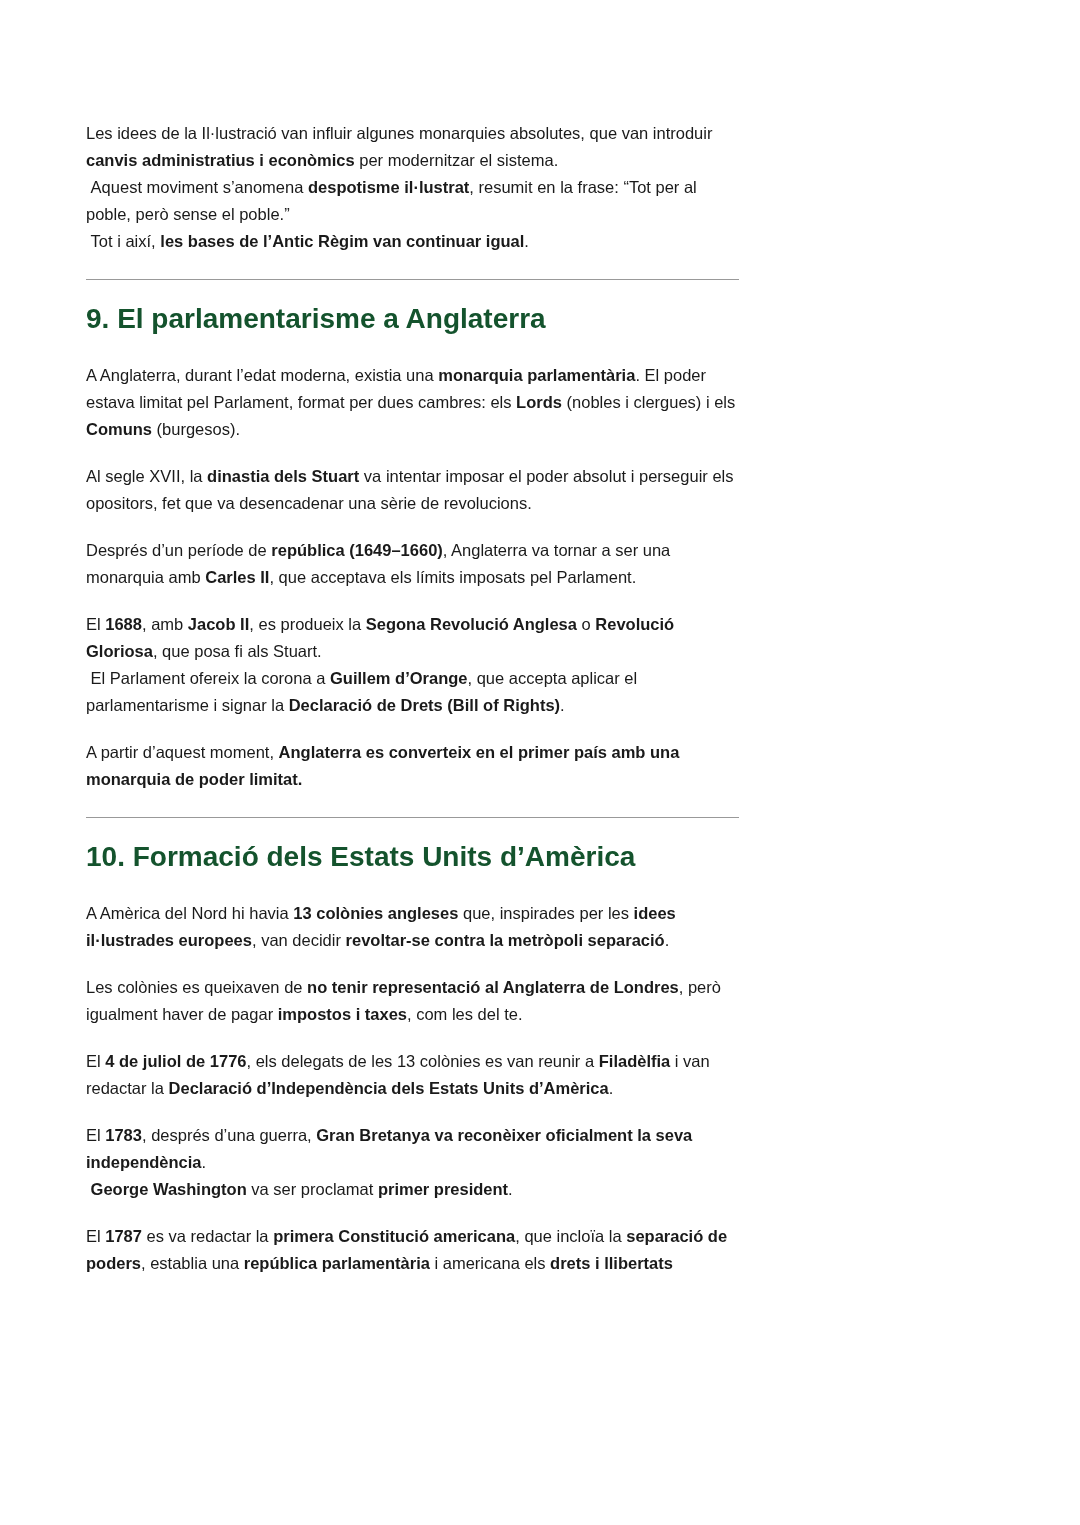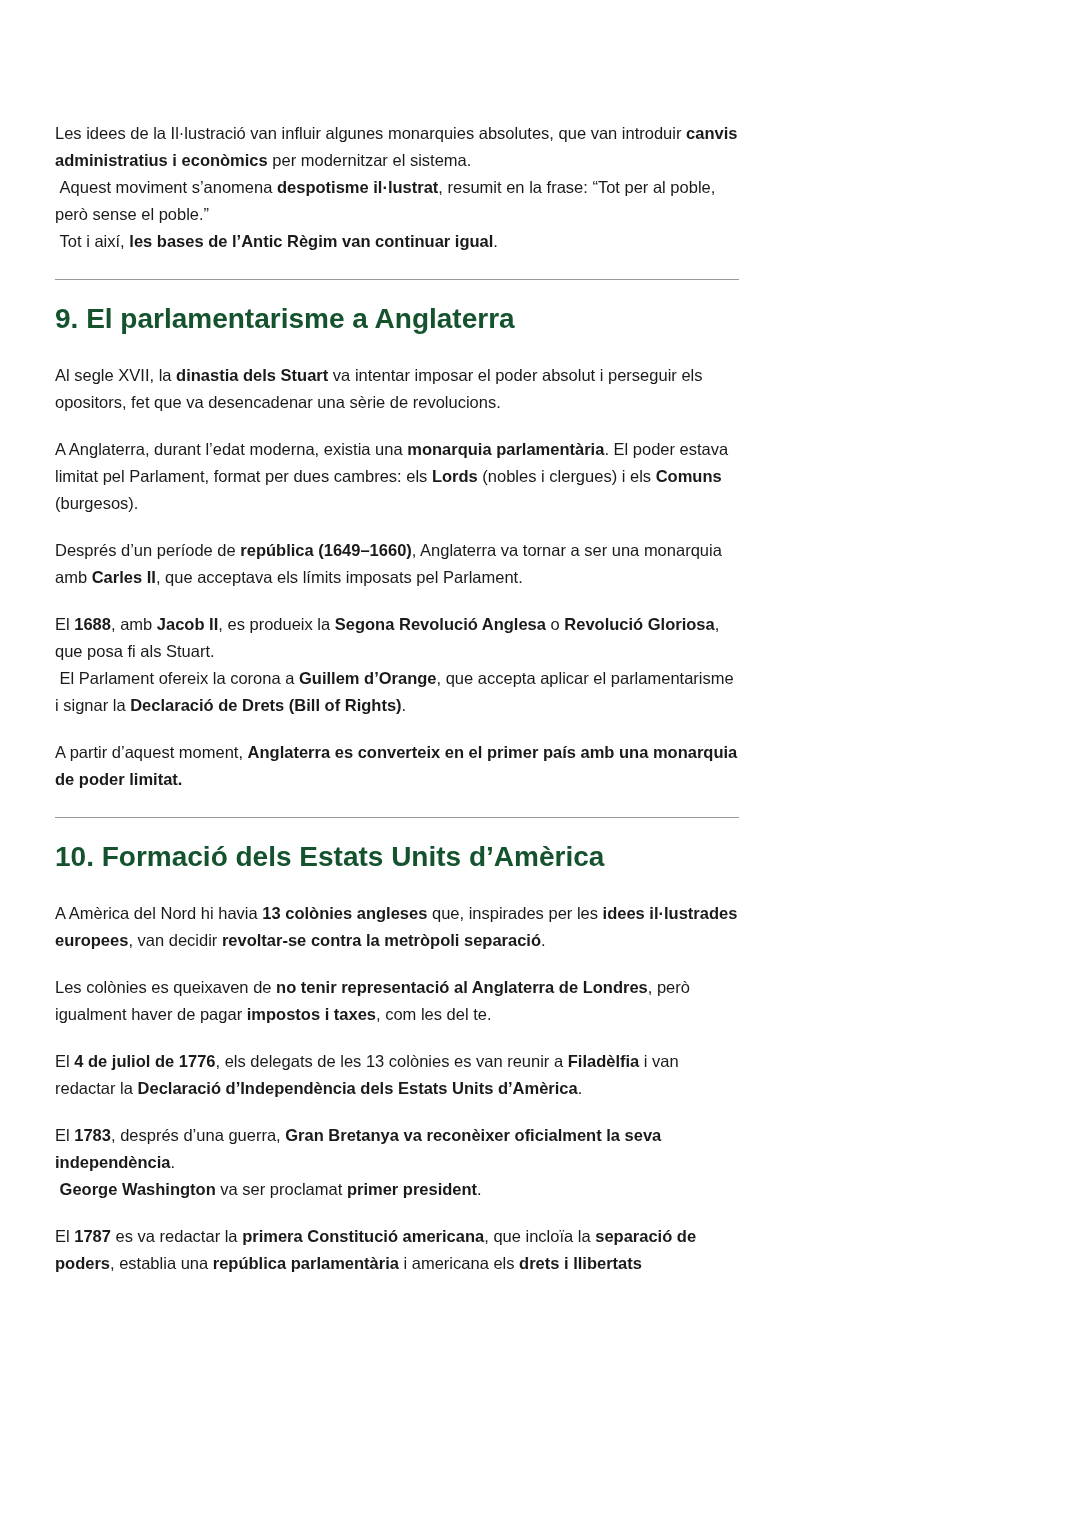--- a/index.html
+++ b/index.html
@@ -8,21 +8,21 @@
     background: #ffffff;
   }
   body {
     font-family: "Liberation Sans", "DejaVu Sans", sans-serif;
     color: #1a1a1a;
   }
   .page {
     width: 869px;
     min-height: 1525px;
     box-sizing: border-box;
-    padding: 120px 130px 80px 55px;
+    padding: 120px 130px 80px 86px;
     background: #ffffff;
   }
   .doc p {
     font-size: 16.5px;
     line-height: 27px;
     margin: 0 0 20px 0;
     white-space: pre-wrap;
     color: #1a1a1a;
   }
   .doc strong {
@@ -43,22 +43,22 @@
   }
 </style>
 </head>
 <body>
 
 <main class="page">
   <article class="doc">
       <p><span>Les idees de la Il·lustració van influir algunes monarquies absolutes, que van introduir </span><strong>canvis administratius i econòmics</strong><span> per modernitzar el sistema.</span><br><span> Aquest moviment s’anomena </span><strong>despotisme il·lustrat</strong><span>, resumit en la frase: “Tot per al poble, però sense el poble.”</span><br><span> Tot i així, </span><strong>les bases de l’Antic Règim van continuar igual</strong><span>.</span></p>
       <hr>
       <h2>9. El parlamentarisme a Anglaterra</h2>
+      <p><span>A Anglaterra, durant l’edat moderna, existia una </span><strong>monarquia parlamentària</strong><span>. El poder estava limitat pel Parlament, format per dues cambres: els </span><strong>Lords</strong><span> (nobles i clergues) i els </span><strong>Comuns</strong><span> (burgesos).</span></p>
       <p><span>Al segle XVII, la </span><strong>dinastia dels Stuart</strong><span> va intentar imposar el poder absolut i perseguir els opositors, fet que va desencadenar una sèrie de revolucions.</span></p>
-      <p><span>A Anglaterra, durant l’edat moderna, existia una </span><strong>monarquia parlamentària</strong><span>. El poder estava limitat pel Parlament, format per dues cambres: els </span><strong>Lords</strong><span> (nobles i clergues) i els </span><strong>Comuns</strong><span> (burgesos).</span></p>
       <p><span>Després d’un període de </span><strong>república (1649–1660)</strong><span>, Anglaterra va tornar a ser una monarquia amb </span><strong>Carles II</strong><span>, que acceptava els límits imposats pel Parlament.</span></p>
       <p><span>El </span><strong>1688</strong><span>, amb </span><strong>Jacob II</strong><span>, es produeix la </span><strong>Segona Revolució Anglesa</strong><span> o </span><strong>Revolució Gloriosa</strong><span>, que posa fi als Stuart.</span><br><span> El Parlament ofereix la corona a </span><strong>Guillem d’Orange</strong><span>, que accepta aplicar el parlamentarisme i signar la </span><strong>Declaració de Drets (Bill of Rights)</strong><span>.</span></p>
       <p><span>A partir d’aquest moment, </span><strong>Anglaterra es converteix en el primer país amb una monarquia de poder limitat.</strong></p>
       <hr>
       <h2>10. Formació dels Estats Units d’Amèrica</h2>
       <p><span>A Amèrica del Nord hi havia </span><strong>13 colònies angleses</strong><span> que, inspirades per les </span><strong>idees il·lustrades europees</strong><span>, van decidir </span><strong>revoltar-se contra la metròpoli separació</strong><span>.</span></p>
       <p><span>Les colònies es queixaven de </span><strong>no tenir representació al Anglaterra de Londres</strong><span>, però igualment haver de pagar </span><strong>impostos i taxes</strong><span>, com les del te.</span></p>
       <p><span>El </span><strong>4 de juliol de 1776</strong><span>, els delegats de les 13 colònies es van reunir a </span><strong>Filadèlfia</strong><span> i van redactar la </span><strong>Declaració d’Independència dels Estats Units d’Amèrica</strong><span>.</span></p>
       <p><span>El </span><strong>1783</strong><span>, després d’una guerra, </span><strong>Gran Bretanya va reconèixer oficialment la seva independència</strong><span>.</span><br><span> </span><strong>George Washington</strong><span> va ser proclamat </span><strong>primer president</strong><span>.</span></p>
       <p><span>El </span><strong>1787</strong><span> es va redactar la </span><strong>primera Constitució americana</strong><span>, que incloïa la </span><strong>separació de poders</strong><span>, establia una </span><strong>república parlamentària</strong><span> i americana els </span><strong>drets i llibertats</strong></p>

